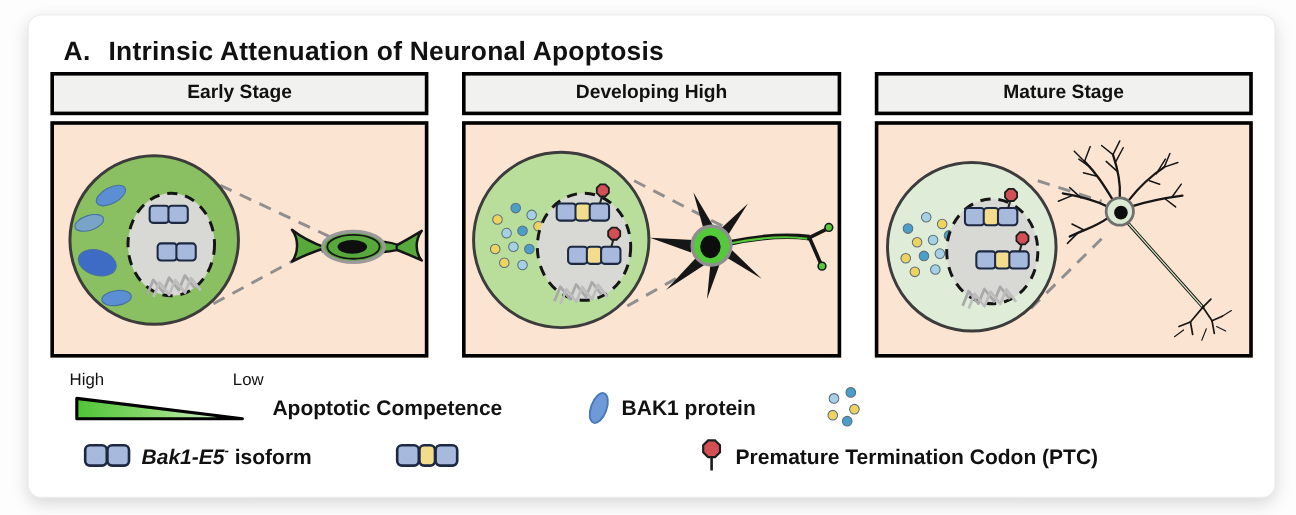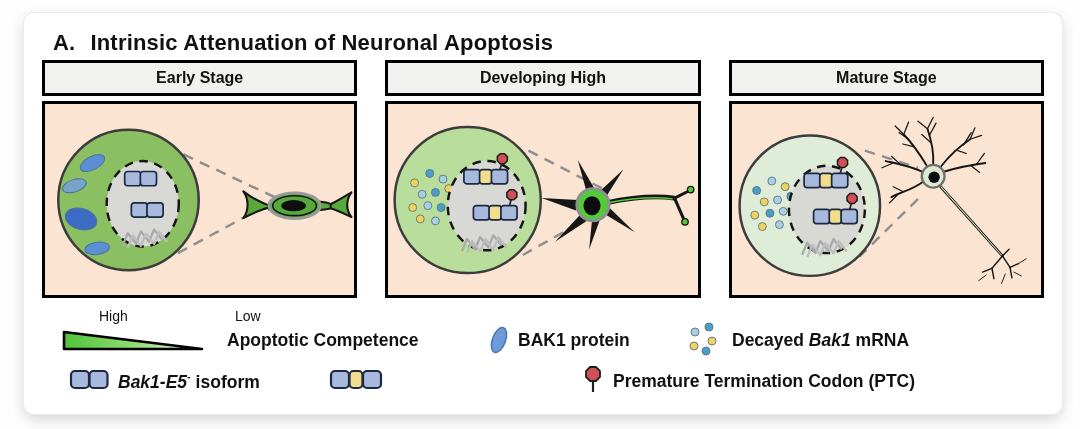--- a/index.html
+++ b/index.html
@@ -28,21 +28,21 @@
   }
   .stage-header{
     height:30px;border:3px solid #000;background:#f1f1ef;
     display:flex;align-items:center;justify-content:center;
     font-weight:bold;font-size:16px;
   }
   .panel{margin-top:5px;height:191px;border:3px solid #000;background:#fce4d3;}
   svg.scene{display:block;width:100%;height:100%;}
   .legend{position:absolute;left:0;top:278px;width:1002px;height:100px;}
   .leg-label{position:absolute;font-weight:bold;font-size:17.5px;white-space:nowrap;}
-  .hl-label{position:absolute;font-size:14px;color:#111;white-space:nowrap;margin-left:41px;}
+  .hl-label{position:absolute;font-size:14px;color:#111;white-space:nowrap;}
   .leg-icon{position:absolute;}
   .it{font-style:italic;}
   sup.sgn{font-size:11px;position:relative;top:-1px;}
 </style>
 </head>
 <body>
 
 <div class="card">
 <div class="card-inner">
 
@@ -300,21 +300,20 @@
 
     <svg class="leg-icon" style="left:644px;top:15px;" width="36" height="38" viewBox="0 0 36 38">
       <g stroke="#5c6f7d" stroke-width="0.9">
         <circle cx="9" cy="12" r="4" fill="#a6d0e4"></circle>
         <circle cx="23" cy="7" r="4" fill="#4a9fca"></circle>
         <circle cx="8" cy="26" r="4" fill="#eed35f"></circle>
         <circle cx="26" cy="21" r="4" fill="#eed35f"></circle>
         <circle cx="20" cy="31" r="4" fill="#4a9fca"></circle>
       </g>
     </svg>
-    <span class="leg-label" style="left:690px;top:25px;"><span>Decayed </span><span class="it">Bak1</span><span> mRNA</span></span>
 
     <svg class="leg-icon" style="left:27px;top:64px;" width="42" height="22" viewBox="0 0 42 22">
       <rect x="2" y="2" width="18" height="17" rx="4" fill="#a8b9de" stroke="#1c2940" stroke-width="2.2"></rect>
       <rect x="20.5" y="2" width="18" height="17" rx="4" fill="#a8b9de" stroke="#1c2940" stroke-width="2.2"></rect>
     </svg>
     <span class="leg-label" style="left:76px;top:66px;"><span class="it">Bak1-E5</span><sup class="sgn it">-</sup><span> isoform</span></span>
 
     <svg class="leg-icon" style="left:287px;top:64px;" width="54" height="22" viewBox="0 0 54 22">
       <rect x="2" y="2" width="18" height="17" rx="4" fill="#a8b9de" stroke="#1c2940" stroke-width="2.2"></rect>
       <rect x="20.5" y="2" width="13" height="17" rx="4" fill="#f3dd8c" stroke="#1c2940" stroke-width="2.2"></rect>

